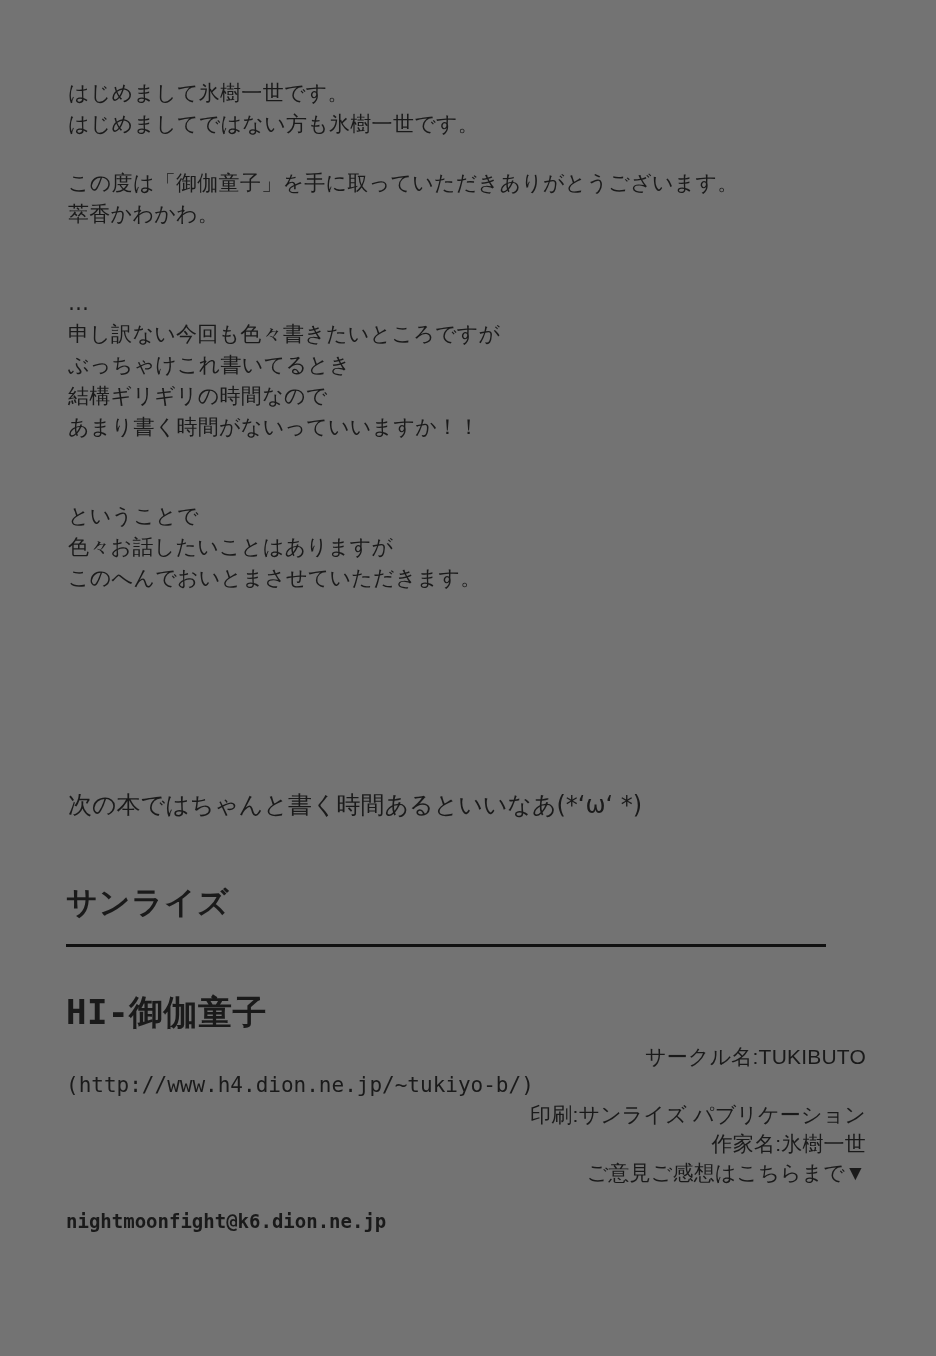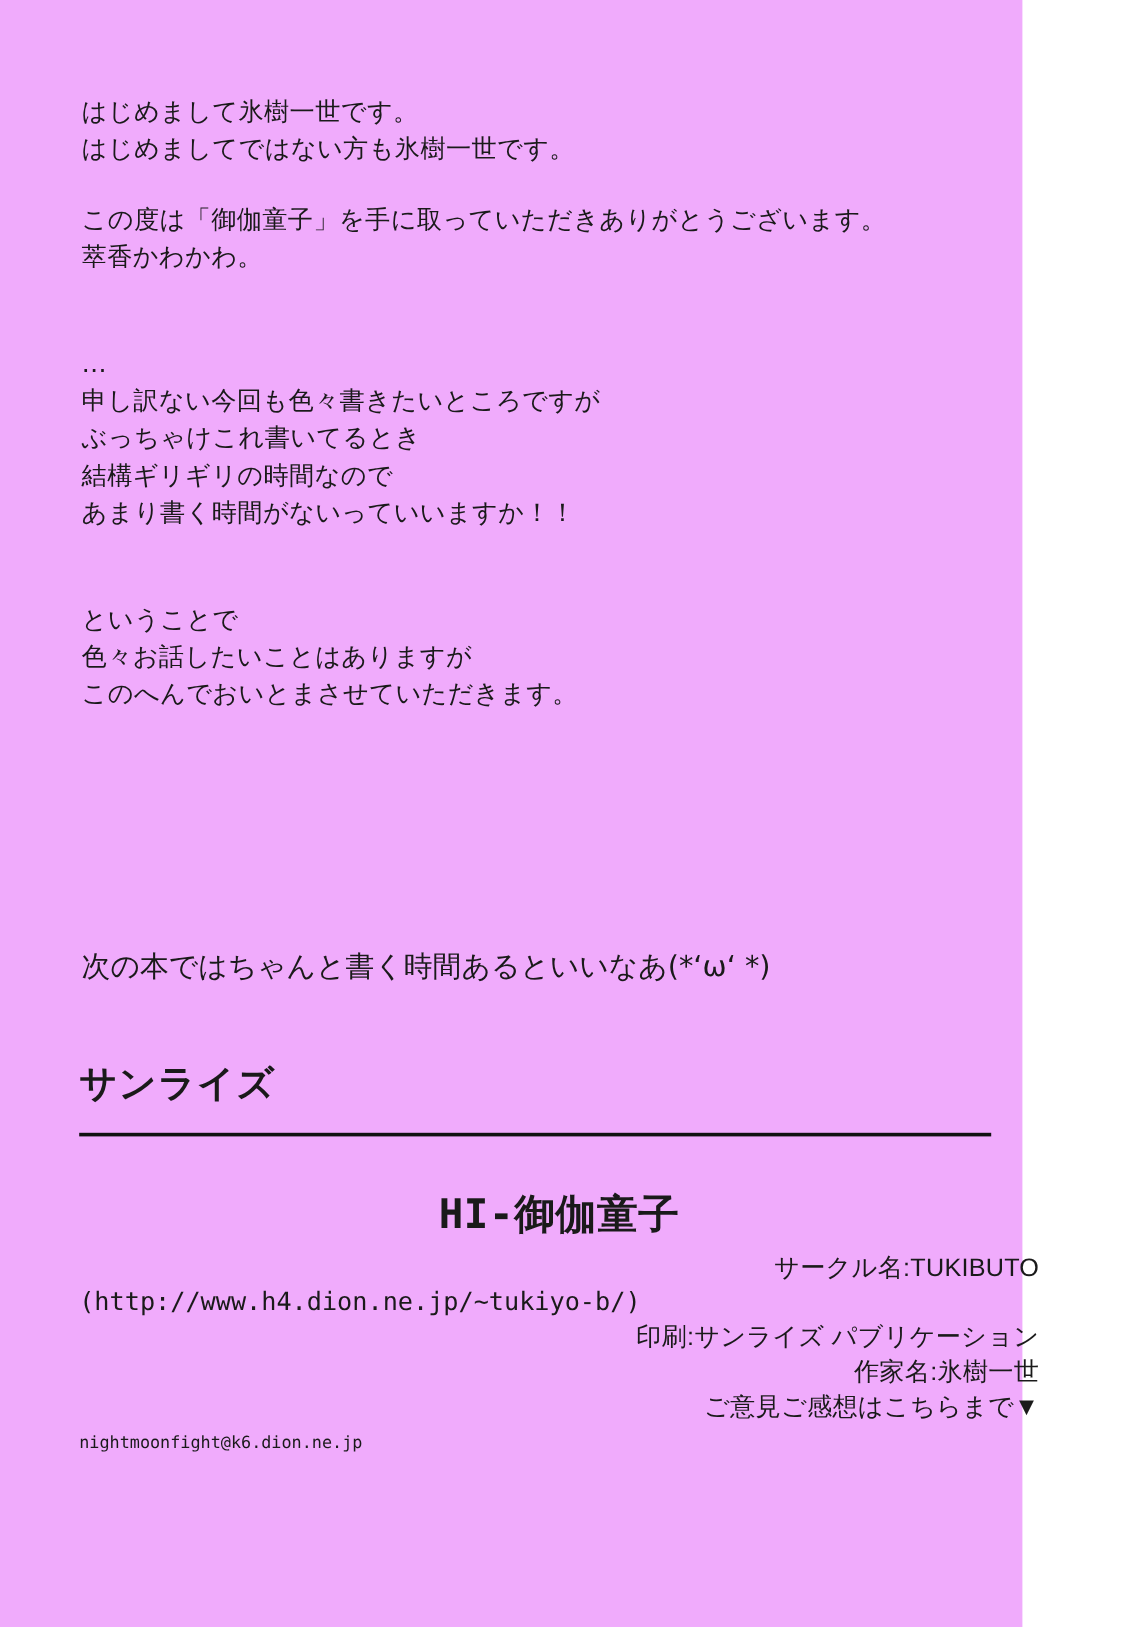--- a/index.html
+++ b/index.html
@@ -11,23 +11,23 @@
     width: 936px;
     height: 1356px;
     position: relative;
     font-family: "Liberation Sans", sans-serif;
     color: #1a1a1a;
     overflow: hidden;
   }
   .page {
     position: absolute;
     left: 0; top: 0;
-    width: 852px;
+    width: 936px;
     height: 1356px;
-    background: #f0abfc;
+    background: #737373;
   }
   .afterword {
     position: absolute;
     left: 68px;
     top: 78px;
     width: 800px;
   }
   .para {
     font-size: 21px;
     line-height: 31px;
@@ -73,41 +73,40 @@
     top: 990px;
     width: 800px;
   }
   .colophon-title {
     font-size: 34px;
     font-weight: bold;
     letter-spacing: 0.5px;
     line-height: 44px;
     margin: 0 0 8px 0;
     font-family: "DejaVu Sans Mono", "Liberation Mono", monospace;
-    text-align: center;
   }
   .colophon-line {
     font-size: 21px;
     line-height: 29px;
     margin: 0;
     font-family: "DejaVu Sans Mono", "Liberation Mono", monospace;
     letter-spacing: 0px;
     white-space: pre-wrap;
   }
   .colophon-line.jp {
     font-family: Liberation Sans, sans-serif;
     font-size: 21px;
     letter-spacing: 0.2px;
     text-align: right;
   }
   .colophon-line.mail {
-    font-weight: normal;
-    font-size: 14px;
+    font-weight: bold;
+    font-size: 19px;
     letter-spacing: 0px;
-    margin-top: 2px;
+    margin-top: 20px;
   }
 </style>
 </head>
 <body>
 
 <div class="page">
 
   <div class="afterword">
     <p class="para">はじめまして氷樹一世です。
 はじめましてではない方も氷樹一世です。</p>

